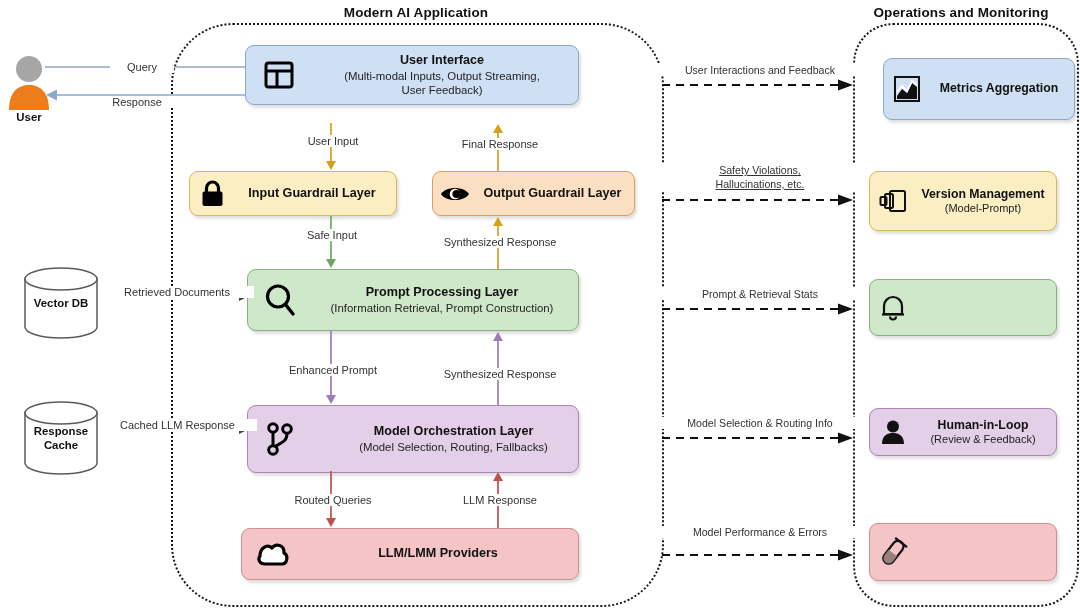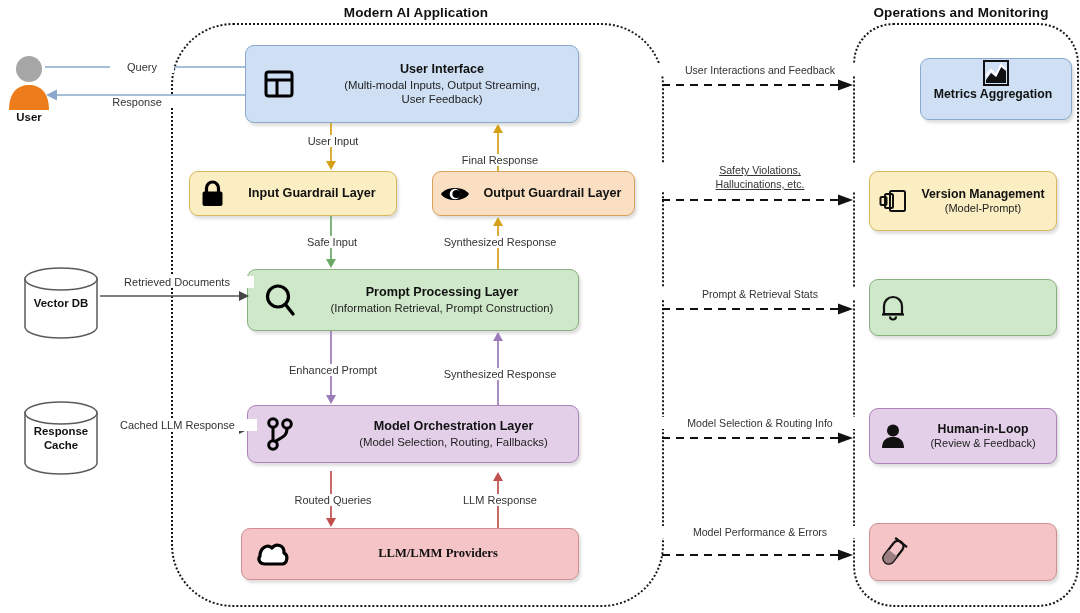--- a/index.html
+++ b/index.html
@@ -64,21 +64,21 @@
 <div class="abs elabel" style="left:110px;top:61px;width:60px;">Query</div>
 
 <div class="abs" style="left:45px;top:86px;width:215px;height:18px;">
   <svg width="215" height="18" viewBox="0 0 215 18">
     <line x1="12" y1="9" x2="215" y2="9" stroke="#8aa9cc" stroke-width="1.6"></line>
     <polygon points="12,3.5 1,9 12,14.5" fill="#8aa9cc"></polygon>
   </svg>
 </div>
 <div class="abs elabel" style="left:95px;top:96px;width:80px;">Response</div>
 
-<div class="abs node" style="left:245px;top:45px;width:334px;height:78px;background:#cfe0f5;border:1.4px solid #8aa9cc;">
+<div class="abs node" style="left:245px;top:45px;width:334px;height:60px;background:#cfe0f5;border:1.4px solid #8aa9cc;">
   <span class="ico" style="width:66px;">
     <svg width="32" height="32" viewBox="0 0 32 32">
       <rect x="3" y="4" width="26" height="24" rx="2.5" fill="none" stroke="#000" stroke-width="3"></rect>
       <line x1="3" y1="12" x2="29" y2="12" stroke="#000" stroke-width="3"></line>
       <line x1="14" y1="12" x2="14" y2="28" stroke="#000" stroke-width="3"></line>
     </svg>
   </span>
   <span class="txt">
     <span class="t1">User Interface</span>
     <span class="t2" style="white-space:pre-line;">(Multi-modal Inputs, Output Streaming,
@@ -93,21 +93,21 @@
   </svg>
 </div>
 <div class="abs elabel" style="left:276px;top:135px;width:110px;">User Input</div>
 
 <div class="abs" style="left:491px;top:123px;width:14px;height:48px;">
   <svg width="14" height="48" viewBox="0 0 14 48">
     <line x1="7" y1="10" x2="7" y2="48" stroke="#d4a017" stroke-width="1.7"></line>
     <polygon points="2,10 7,1 12,10" fill="#d4a017"></polygon>
   </svg>
 </div>
-<div class="abs elabel" style="left:443px;top:138px;width:110px;margin-top:16px;">Final Response</div>
+<div class="abs elabel" style="left:443px;top:138px;width:110px;">Final Response</div>
 
 <div class="abs node" style="left:189px;top:171px;width:208px;height:45px;background:#fbeec3;border:1.4px solid #d9b85c;">
   <span class="ico" style="width:44px;">
     <svg width="25" height="27" viewBox="0 0 25 27">
       <path d="M6.5 12 V8 a6 6 0 0 1 12 0 v4" fill="none" stroke="#000" stroke-width="3.2"></path>
       <rect x="2.5" y="11.5" width="20" height="14.5" rx="2" fill="#000"></rect>
     </svg>
   </span>
   <span class="txt">
     <span class="t1">Input Guardrail Layer</span>
@@ -126,21 +126,21 @@
     <span class="t1">Output Guardrail Layer</span>
   </span>
 </div>
 
 <div class="abs" style="left:324px;top:216px;width:14px;height:53px;">
   <svg width="14" height="53" viewBox="0 0 14 53">
     <line x1="7" y1="0" x2="7" y2="43" stroke="#6aaa64" stroke-width="1.7"></line>
     <polygon points="2,43 7,52 12,43" fill="#6aaa64"></polygon>
   </svg>
 </div>
-<div class="abs elabel" style="left:280px;top:236px;width:100px;text-align:center;">Safe Input</div>
+<div class="abs elabel" style="left:280px;top:229px;width:100px;text-align:center;">Safe Input</div>
 
 <div class="abs" style="left:491px;top:216px;width:14px;height:53px;">
   <svg width="14" height="53" viewBox="0 0 14 53">
     <line x1="7" y1="10" x2="7" y2="53" stroke="#d4a017" stroke-width="1.7"></line>
     <polygon points="2,10 7,1 12,10" fill="#d4a017"></polygon>
   </svg>
 </div>
 <div class="abs elabel" style="left:428px;top:236px;width:140px;">Synthesized Response</div>
 
 <div class="abs node" style="left:247px;top:269px;width:332px;height:62px;background:#cfe8c9;border:1.4px solid #88b07f;">
@@ -163,39 +163,39 @@
   </svg>
 </div>
 <div class="abs cyl-label" style="left:22px;top:297px;width:78px;">Vector DB</div>
 
 <div class="abs" style="left:100px;top:288px;width:150px;height:16px;">
   <svg width="150" height="16" viewBox="0 0 150 16">
     <line x1="0" y1="8" x2="139" y2="8" stroke="#555" stroke-width="1.5"></line>
     <polygon points="139,3 149,8 139,13" fill="#444"></polygon>
   </svg>
 </div>
-<div class="abs elabel" style="left:100px;top:276px;width:150px;">Retrieved Documents</div>
+<div class="abs elabel" style="left:100px;top:286px;width:150px;">Retrieved Documents</div>
 
 <div class="abs" style="left:324px;top:331px;width:14px;height:74px;">
   <svg width="14" height="74" viewBox="0 0 14 74">
     <line x1="7" y1="0" x2="7" y2="64" stroke="#9b7bb8" stroke-width="1.7"></line>
     <polygon points="2,64 7,73 12,64" fill="#9b7bb8"></polygon>
   </svg>
 </div>
 <div class="abs elabel" style="left:272px;top:364px;width:118px;">Enhanced Prompt</div>
 
 <div class="abs" style="left:491px;top:331px;width:14px;height:74px;">
   <svg width="14" height="74" viewBox="0 0 14 74">
     <line x1="7" y1="10" x2="7" y2="74" stroke="#9b7bb8" stroke-width="1.7"></line>
     <polygon points="2,10 7,1 12,10" fill="#9b7bb8"></polygon>
   </svg>
 </div>
 <div class="abs elabel" style="left:428px;top:368px;width:140px;">Synthesized Response</div>
 
-<div class="abs node" style="left:247px;top:405px;width:332px;height:58px;background:#e3cfe8;border:1.4px solid #ab84b8;gap:23px;">
+<div class="abs node" style="left:247px;top:405px;width:332px;height:68px;background:#e3cfe8;border:1.4px solid #ab84b8;gap:23px;">
   <span class="ico" style="width:64px;">
     <svg width="28" height="34" viewBox="0 0 28 34">
       <circle cx="7" cy="6" r="4.3" fill="none" stroke="#000" stroke-width="3"></circle>
       <circle cx="7" cy="28" r="4.3" fill="none" stroke="#000" stroke-width="3"></circle>
       <circle cx="21" cy="7" r="4.3" fill="none" stroke="#000" stroke-width="3"></circle>
       <line x1="7" y1="10" x2="7" y2="24" stroke="#000" stroke-width="3"></line>
       <path d="M21 11.5 C21 21 13 21 8.5 25" fill="none" stroke="#000" stroke-width="3"></path>
     </svg>
   </span>
   <span class="txt">
@@ -232,21 +232,21 @@
 <div class="abs elabel" style="left:276px;top:494px;width:110px;">Routed Queries</div>
 
 <div class="abs" style="left:491px;top:471px;width:14px;height:57px;">
   <svg width="14" height="57" viewBox="0 0 14 57">
     <line x1="7" y1="10" x2="7" y2="57" stroke="#c0504d" stroke-width="1.7"></line>
     <polygon points="2,10 7,1 12,10" fill="#c0504d"></polygon>
   </svg>
 </div>
 <div class="abs elabel" style="left:446px;top:494px;width:104px;">LLM Response</div>
 
-<div class="abs node" style="left:241px;top:528px;width:338px;height:52px;background:#f5c4c6;border:1.4px solid #cf8f92;font-family:Liberation Serif, serif;">
+<div class="abs node" style="left:241px;top:528px;width:338px;height:52px;background:#f5c4c6;border:1.4px solid #cf8f92;">
   <span class="ico" style="width:62px;">
     <svg width="34" height="26" viewBox="0 0 34 26">
       <path d="M9 23 C3.5 23 1.5 18.5 4 15 C4 7 11 2.5 16 7 C19.5 2 28.5 3.5 28 12 C32.5 14 31.5 23 26 23 Z" fill="#fff" stroke="#000" stroke-width="3.2" stroke-linejoin="round"></path>
     </svg>
   </span>
   <span class="txt">
     <span class="t1">LLM/LMM Providers</span>
   </span>
 </div>
 
@@ -284,21 +284,21 @@
 <div class="abs elabel small" style="left:655px;top:417px;width:206px;">Model Selection &amp; Routing Info</div>
 
 <div class="abs" style="left:662px;top:549px;width:192px;height:12px;">
   <svg width="192" height="12" viewBox="0 0 192 12">
     <line x1="0" y1="6" x2="178" y2="6" stroke="#111" stroke-width="1.9" stroke-dasharray="8,6"></line>
     <polygon points="176,0.5 191,6 176,11.5" fill="#111"></polygon>
   </svg>
 </div>
 <div class="abs elabel small" style="left:658px;top:526px;width:200px;">Model Performance &amp; Errors</div>
 
-<div class="abs node rnode" style="left:920px;top:58px;width:152px;height:62px;background:#cfe0f5;border:1.4px solid #8aa9cc;flex-direction:column;">
+<div class="abs node rnode" style="left:883px;top:58px;width:192px;height:62px;background:#cfe0f5;border:1.4px solid #8aa9cc;">
   <span class="ico" style="width:46px;">
     <svg width="28" height="28" viewBox="0 0 28 28">
       <rect x="2" y="2" width="24" height="24" fill="none" stroke="#111" stroke-width="2"></rect>
       <path d="M4 21 L9 14 L14 18 L19 8 L24 12 L24 24 L4 24 Z" fill="#111"></path>
       <polyline points="4,17 9,11 14,16 19,6 24,10" fill="none" stroke="#fff" stroke-width="2"></polyline>
     </svg>
   </span>
   <span class="txt">
     <span class="t1">Metrics Aggregation</span>
   </span>
@@ -321,21 +321,21 @@
 <div class="abs node rnode" style="left:869px;top:279px;width:188px;height:57px;background:#cfe8c9;border:1.4px solid #88b07f;">
   <span class="ico" style="width:46px;">
     <svg width="26" height="27" viewBox="0 0 26 27">
       <path d="M4 20 V12 a9 9 0 0 1 18 0 v8 Z" fill="none" stroke="#111" stroke-width="2.2"></path>
       <line x1="2" y1="20.5" x2="24" y2="20.5" stroke="#111" stroke-width="2.2"></line>
       <path d="M10 22.5 a3 3 0 0 0 6 0" fill="none" stroke="#111" stroke-width="2.2"></path>
     </svg>
   </span>
 </div>
 
-<div class="abs node rnode" style="left:869px;top:408px;width:188px;height:56px;background:#e3cfe8;border:1.4px solid #ab84b8;">
+<div class="abs node rnode" style="left:869px;top:408px;width:188px;height:48px;background:#e3cfe8;border:1.4px solid #ab84b8;">
   <span class="ico" style="width:46px;">
     <svg width="26" height="26" viewBox="0 0 26 26">
       <circle cx="13" cy="7.5" r="6" fill="#111"></circle>
       <path d="M2 25 C2 16 8 14 13 14 C18 14 24 16 24 25 Z" fill="#111"></path>
     </svg>
   </span>
   <span class="txt">
     <span class="t1">Human-in-Loop</span>
     <span class="t2">(Review &amp; Feedback)</span>
   </span>

